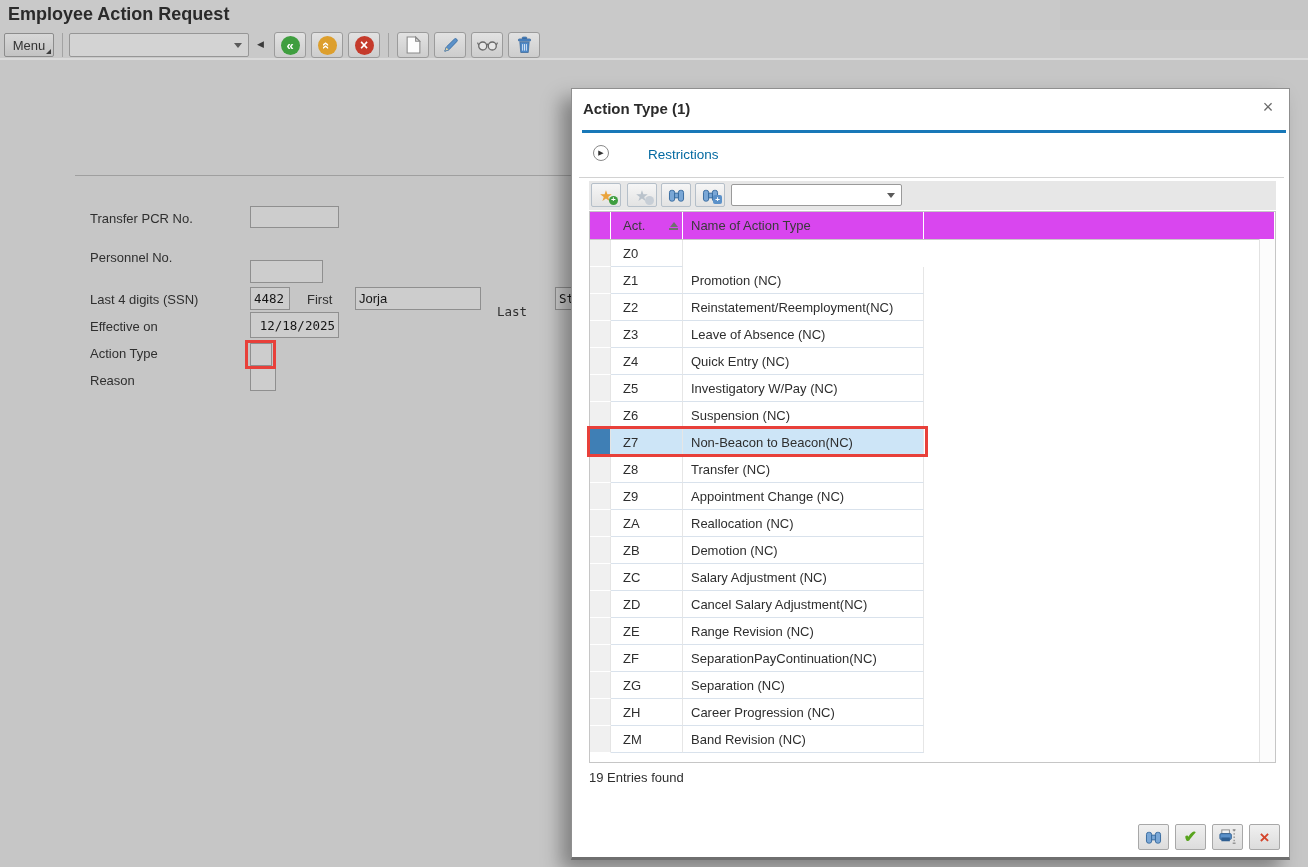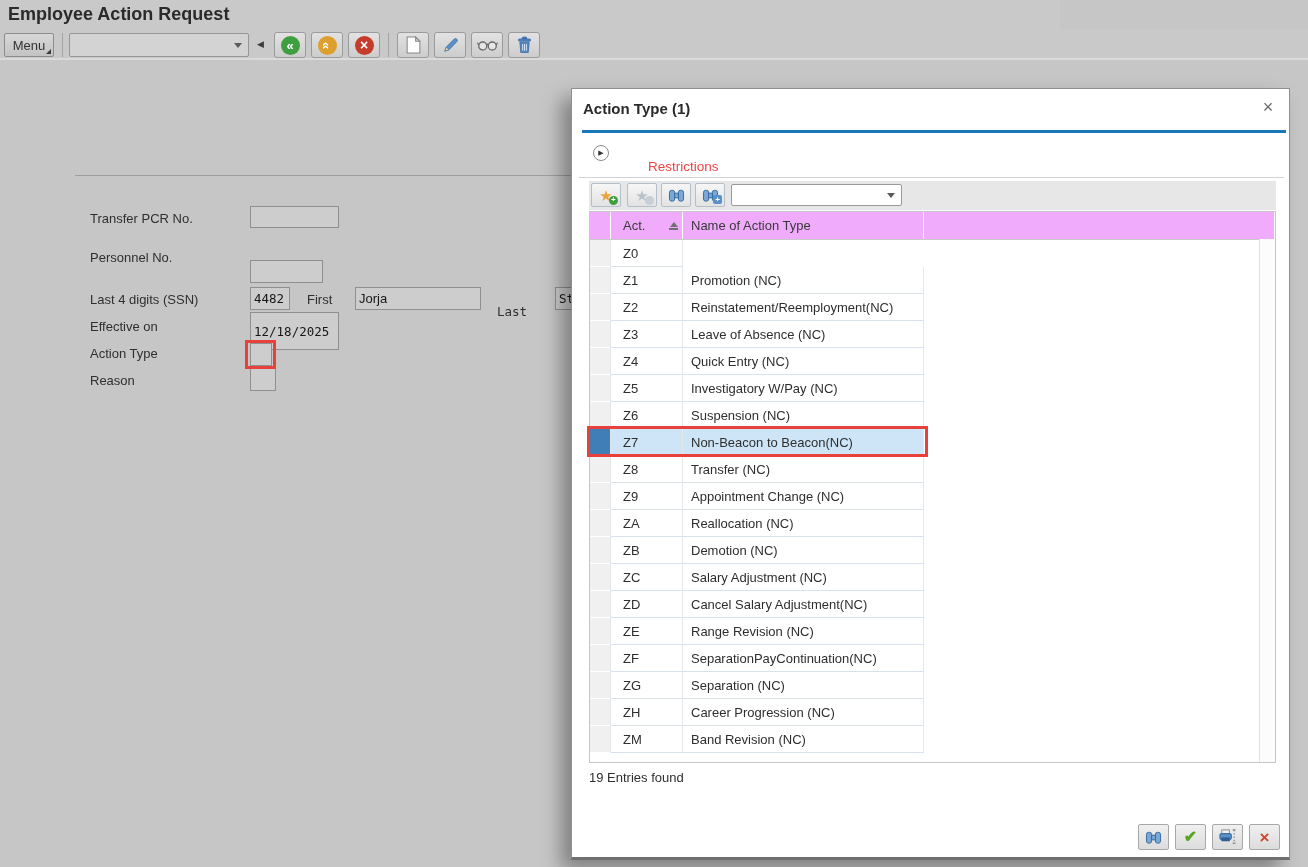--- a/index.html
+++ b/index.html
@@ -41,38 +41,38 @@
   
   .dialog{left:571px;top:88px;width:719px;height:772px;background:#fff;
     border:1px solid #8f8f8f;border-bottom:3px solid #6f6f6f;
     box-shadow:-10px 10px 18px rgba(0,0,0,.35);}
   .dlg-title{left:11px;top:11px;font-size:15px;font-weight:bold;color:#2b2b2b;}
   .dlg-close{right:10px;top:7px;font-size:18px;color:#6a6a6a;width:22px;height:22px;
     display:flex;align-items:center;justify-content:center;cursor:default;}
   .dlg-rule{left:10px;top:41px;width:704px;height:3px;background:#1878b8;}
   .expander{left:21px;top:56px;width:16px;height:16px;border:1.5px solid #8a8a8a;border-radius:50%;
     display:flex;align-items:center;justify-content:center;font-size:7px;color:#333;background:#fff;}
-  .restrictions{left:76px;top:70px;font-size:13.5px;color:#ef4444;}
+  .restrictions{left:76px;top:58px;font-size:13.5px;color:#0369a1;}
   .dlg-sep{left:7px;top:88px;width:705px;height:1px;background:#d2d2d2;}
   .dlg-toolbar{left:17px;top:92px;width:687px;height:29px;background:#e7e7e7;}
   .tb-btn{top:2px;width:30px;height:24px;background:linear-gradient(#f6f6f6,#e3e3e3);
     border:1px solid #b5bfc9;border-radius:2px;display:flex;align-items:center;justify-content:center;position:absolute;box-sizing:border-box;}
   .star{font-size:15px;color:#eaa43c;line-height:1;position:relative;}
   .star .badge{position:absolute;right:-5px;bottom:-2px;width:9px;height:9px;border-radius:50%;
     background:#3f9e3f;color:#fff;font-size:8px;font-weight:bold;display:flex;align-items:center;justify-content:center;}
   .disabled .star{color:#b9c2cb;}
   .disabled .star .badge{background:#c7ced6;color:#eee;}
   .badge-sq{position:absolute;right:2px;bottom:2px;width:9px;height:9px;border-radius:2px;
     background:#5b91c9;color:#fff;font-size:8px;font-weight:bold;display:flex;align-items:center;justify-content:center;}
   .dlg-combo{left:142px;top:3px;width:171px;height:22px;background:#fff;border:1px solid #9a9a9a;
     border-radius:2px;display:flex;align-items:center;justify-content:flex-end;padding-right:6px;position:absolute;box-sizing:border-box;}
 
   
   .vtable{left:17px;top:122px;width:687px;height:552px;border:1px solid #c6c6c6;background:#fff;}
-  .vhead{display:flex;height:27px;background:#f0abfc;border-bottom:1px solid #c9c9c9;}
+  .vhead{display:flex;height:27px;background:#d946ef;border-bottom:1px solid #c9c9c9;}
   .hc{box-sizing:border-box;border-right:1px solid #fff;font-size:13px;color:#3a3a3a;
     display:flex;align-items:center;}
   .hc.sel{width:21px;}
   .hc.act{width:72px;padding:0 4px 0 12px;}
   .hc.name{width:241px;padding-left:8px;}
   .hc.fill{flex:1;}
   .sort{display:flex;flex-direction:column;align-items:center;margin-left:auto;}
   .sort .tri{width:0;height:0;border-left:4px solid transparent;border-right:4px solid transparent;border-bottom:5px solid #6f6f6f;}
   .sort .bar{width:9px;height:2px;background:#6f6f6f;margin-top:1px;}
   .trow{display:flex;height:27px;}
@@ -163,21 +163,21 @@
 <input class="abs finput" style="left: 250px; top: 260px; width: 73px; height: 23px;">
 
 <div class="abs flabel" style="top:292px;">Last 4 digits (SSN)</div>
 <input class="abs finput mono" style="left: 250px; top: 287px; width: 40px; height: 23px;" value="4482">
 <div class="abs flabel" style="left:307px;top:292px;">First</div>
 <input class="abs finput" style="left: 355px; top: 287px; width: 126px; height: 23px;" value="Jorja">
 <div class="abs flabel mono" style="left:497px;top:304px;">Last</div>
 <input class="abs finput mono" style="left: 555px; top: 287px; width: 80px; height: 23px;" value="Ste">
 
 <div class="abs flabel" style="top:319px;">Effective on</div>
-<input class="abs finput mono" style="left: 250px; top: 312px; width: 89px; height: 38px;" value="12/18/2025">
+<input class="abs finput mono" style="left: 250px; top: 312px; width: 89px; height: 26px; text-align: right;" value="12/18/2025">
 
 <div class="abs flabel" style="top:346px;">Action Type</div>
 <input class="abs finput" style="left: 250px; top: 343px; width: 22px; height: 23px;">
 <div class="abs annot" style="left:245px;top:340px;width:31px;height:29px;"></div>
 
 <div class="abs flabel" style="top:373px;">Reason</div>
 <input class="abs finput" style="left: 250px; top: 368px; width: 26px; height: 23px;">
 
 <div class="abs dialog">
   <div class="abs dlg-title">Action Type (1)</div>

